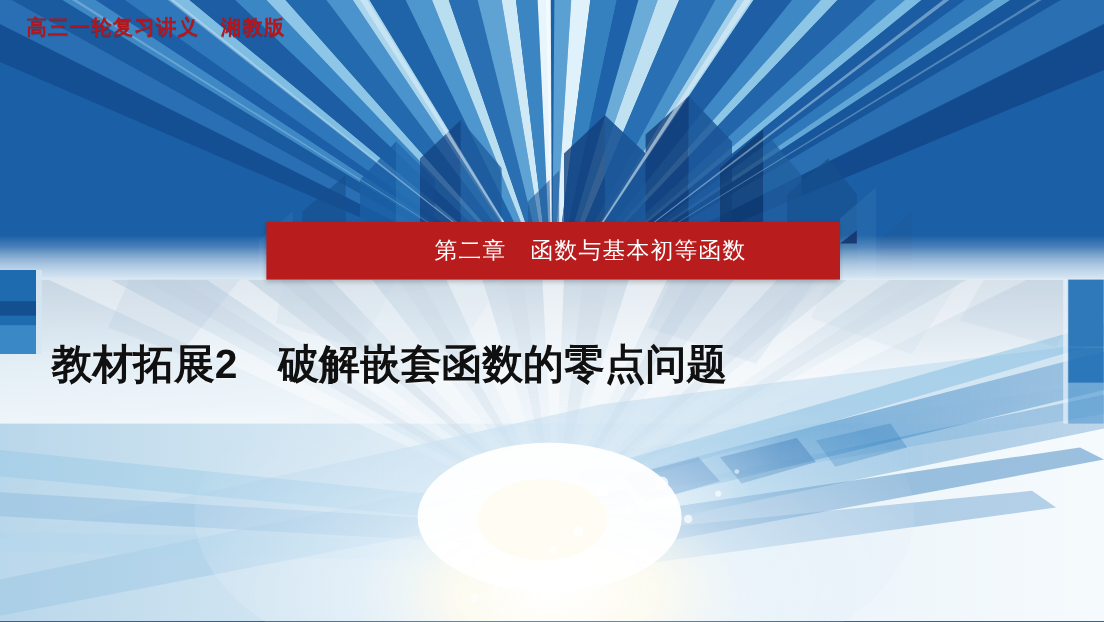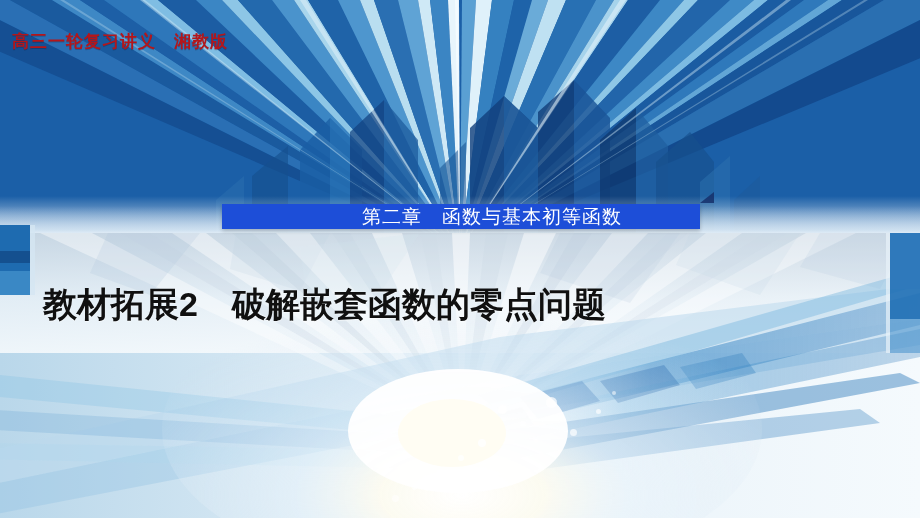--- a/index.html
+++ b/index.html
@@ -49,39 +49,38 @@
 
   
   .leftacc { position:absolute; }
 
   
   .rightacc { position:absolute; }
 
   
   #header-text {
     position: absolute;
-    left: 12px;
+    left: 22px;
     top: 11px;
     font-size: 17px;
     font-weight: bold;
     color: #b4161b;
     letter-spacing: 1px;
     white-space: pre;
     text-shadow: 0 1px 0 rgba(0,0,0,0.18);
     font-family: "DejaVu Serif", "Liberation Serif", serif;
     z-index: 40;
-    margin-top: 19px;
   }
   #chapter-banner {
     position: absolute;
     left: 222px;
-    top: 204px;
+    top: 185px;
     width: 478px;
-    height: 25px;
-    background: #1d4ed8;
+    height: 48px;
+    background: #b91c1c;
     z-index: 42;
     box-shadow: 0 2px 4px rgba(0,0,0,0.22);
   }
   #chapter-banner-label {
     position: absolute;
     left: 0; right: 0; top: 0; bottom: 0;
     display: flex;
     align-items: center;
     justify-content: center;
     color: #ffffff;

